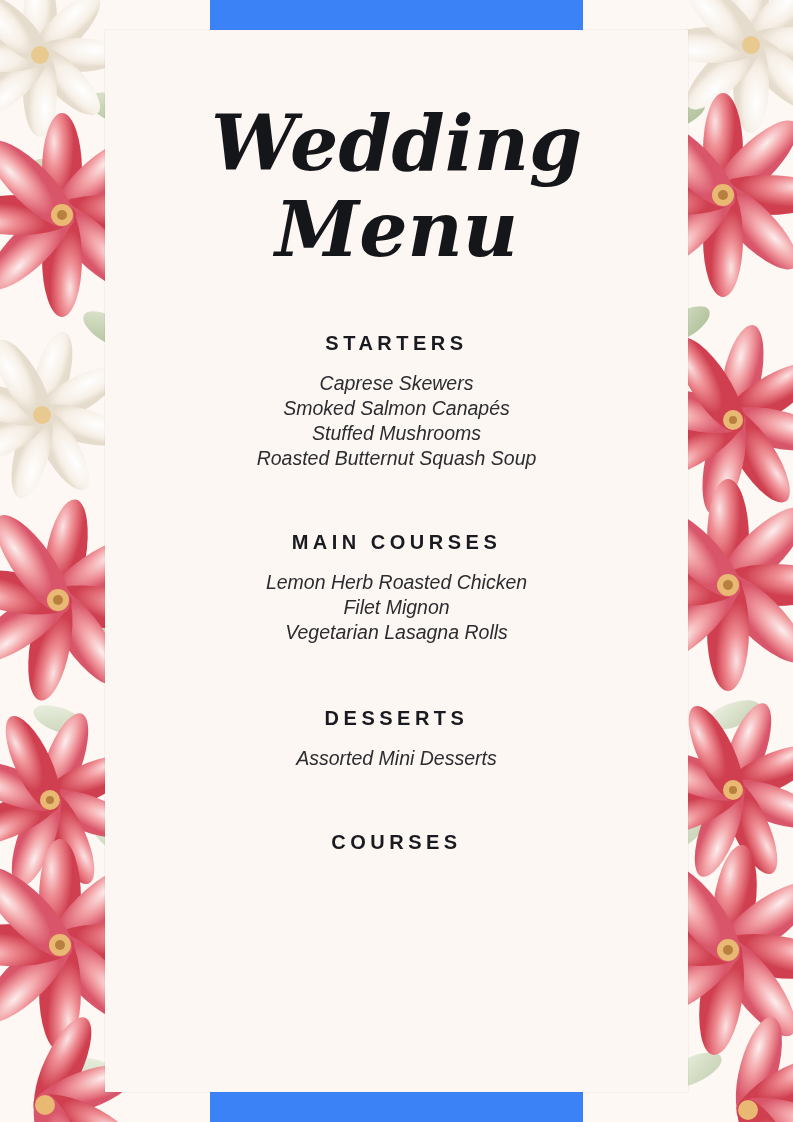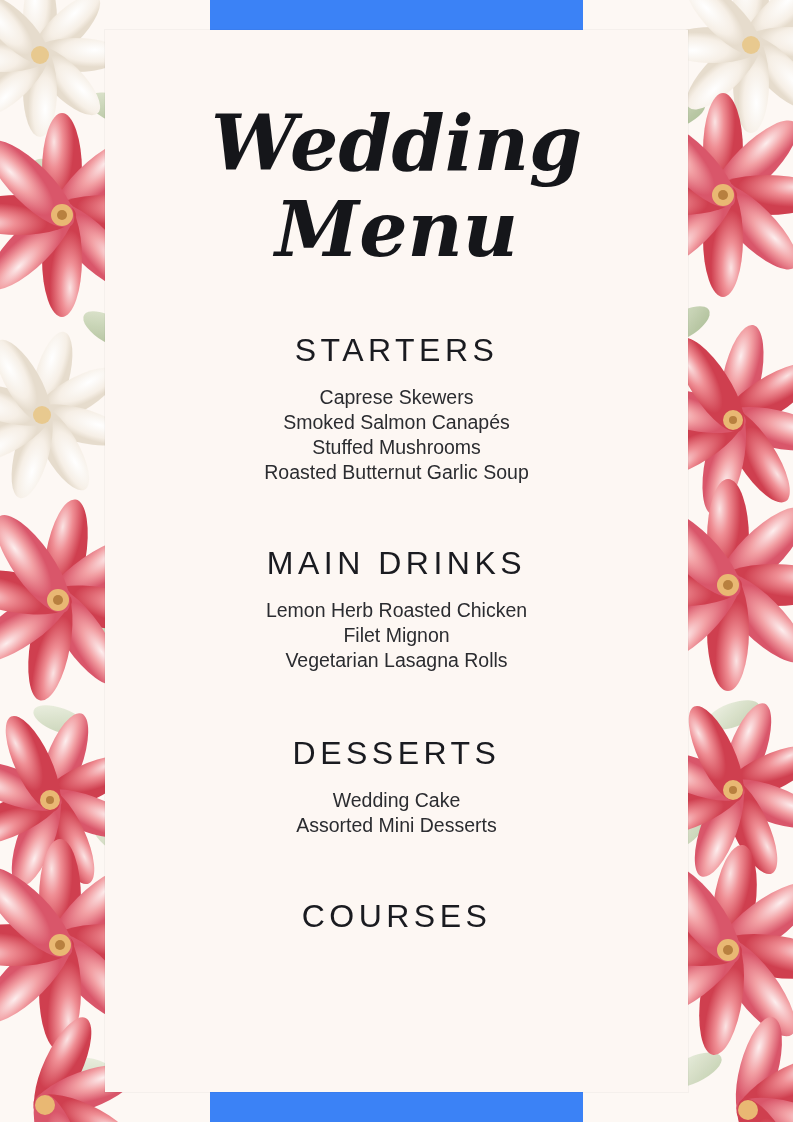--- a/index.html
+++ b/index.html
@@ -63,28 +63,29 @@
     margin: 0;
   }
   .title .l1 { display: block; padding-top: 78px; }
   .title .l2 { display: block; padding-top: 14px; }
 
   .section {
     margin-top: 0;
   }
   .section-title {
     font-family: "Liberation Sans", sans-serif;
-    font-weight: 400;
-    font-size: 32px;
+    font-weight: 700;
+    font-size: 20px;
     letter-spacing: 4.5px;
     color: #1a1b20;
     margin: 0 0 16px 0;
   }
   .item {
     font-family: "Liberation Sans", sans-serif;
+    font-style: italic;
     font-size: 19.5px;
     line-height: 25px;
     color: #2b2c30;
     margin: 0;
   }
 
   .sec-starters   { margin-top: 66px; }
   .sec-mains      { margin-top: 60px; }
   .sec-desserts   { margin-top: 62px; }
   .sec-drinks     { margin-top: 60px; }
@@ -436,33 +437,32 @@
       <h1 class="title">
         <span class="l1">Wedding</span>
         <span class="l2">Menu</span>
       </h1>
 
       <div class="section sec-starters">
         <h2 class="section-title">STARTERS</h2>
         <p class="item">Caprese Skewers</p>
         <p class="item">Smoked Salmon Canapés</p>
         <p class="item">Stuffed Mushrooms</p>
-        <p class="item">Roasted Butternut Garlic Soup</p>
+        <p class="item">Roasted Butternut Squash Soup</p>
       </div>
 
       <div class="section sec-mains">
-        <h2 class="section-title">MAIN DRINKS</h2>
+        <h2 class="section-title">MAIN COURSES</h2>
         <p class="item">Lemon Herb Roasted Chicken</p>
         <p class="item">Filet Mignon</p>
         <p class="item">Vegetarian Lasagna Rolls</p>
       </div>
 
       <div class="section sec-desserts">
         <h2 class="section-title">DESSERTS</h2>
-        <p class="item">Wedding Cake</p>
         <p class="item">Assorted Mini Desserts</p>
       </div>
 
       <div class="section sec-drinks">
         <h2 class="section-title">COURSES</h2>
       </div>
 
     </div>
   </div>
 

